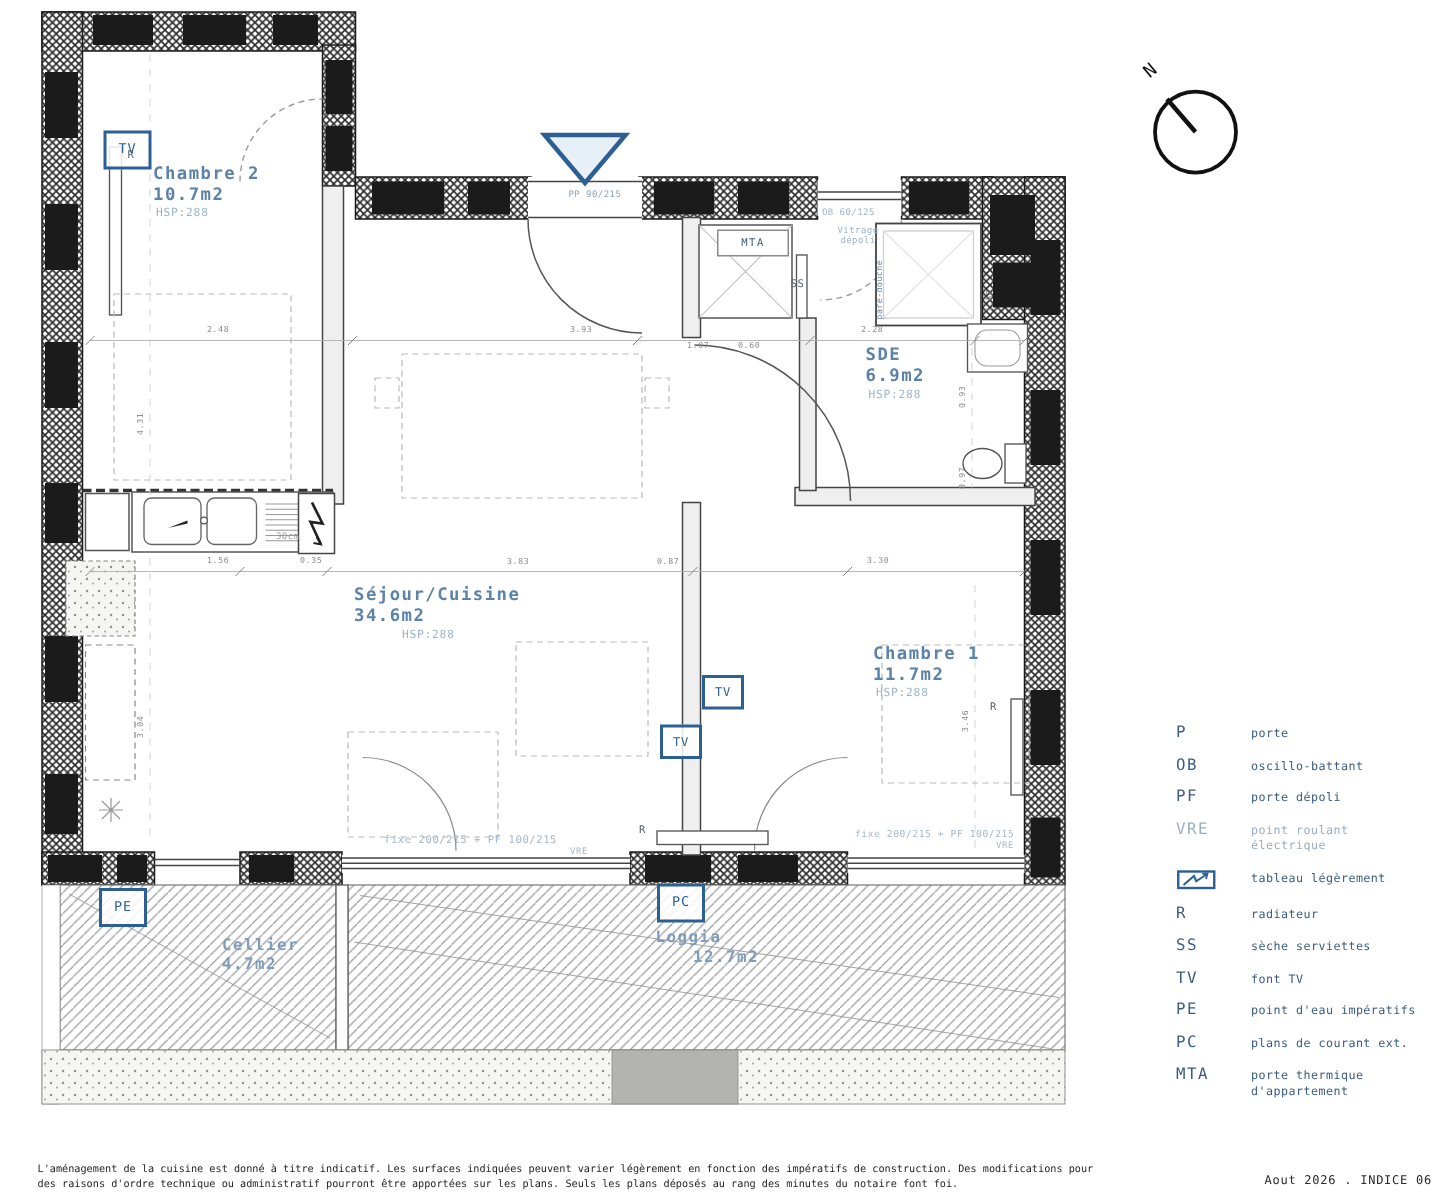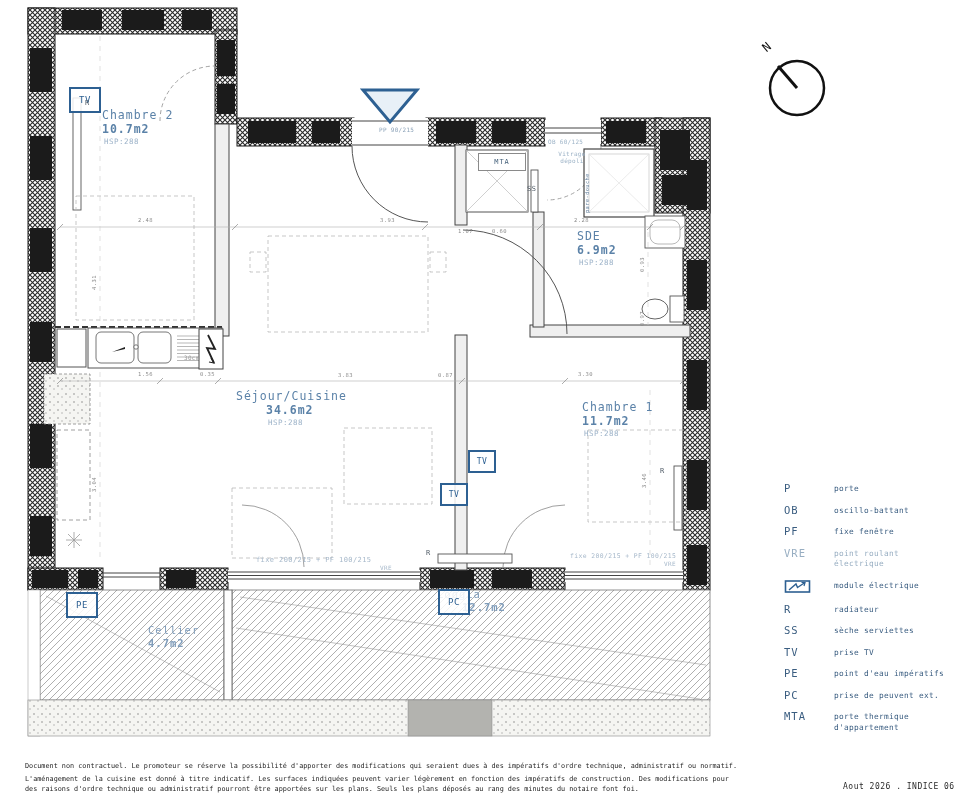--- a/index.html
+++ b/index.html
@@ -2,21 +2,21 @@
 <html><head>
 <meta charset="utf-8">
 <style>
   html,body{margin:0;padding:0;background:#fff;}
   .stage{position:relative;width:959px;height:800px;background:#fff;overflow:hidden;
          font-family:"DejaVu Sans Mono",monospace;}
   svg{display:block;}
   .abs{position:absolute;}
   
   .room{position:absolute;color:#5b82a8;line-height:1.25;}
-  .room .nm{display:block;font-size:11.5px;letter-spacing:1px;}
+  .room .nm{display:block;font-size:11.5px;letter-spacing:1px;font-weight:bold;}
   .room .ar{display:block;font-size:11.5px;letter-spacing:1px;font-weight:bold;}
   .room .hsp{display:block;font-size:7.5px;color:#9db3c9;margin-left:2px;letter-spacing:0.5px;}
   .room.light{color:#7f9cba;}
   .room.small .nm,.room.small .ar{font-size:10.5px;margin-left:32px;}
   
   .bluebox{position:absolute;border:2px solid #2d6092;color:#2d6092;background:rgba(255,255,255,.85);
            display:flex;align-items:center;justify-content:center;font-size:9px;letter-spacing:0.5px;}
   .graybox{position:absolute;border:1px solid #8a8a8a;color:#44607a;background:#fff;
            display:flex;align-items:center;justify-content:center;font-size:7px;letter-spacing:1px;}
   .tag{position:absolute;font-size:7px;color:#55606b;letter-spacing:0.5px;}
@@ -222,33 +222,33 @@
     <span class="ar">10.7m2</span>
     <span class="hsp">HSP:288</span>
   </div>
   <div class="room" style="left:577px;top:229px">
     <span class="nm">SDE</span>
     <span class="ar">6.9m2</span>
     <span class="hsp">HSP:288</span>
   </div>
   <div class="room" style="left:236px;top:389px">
     <span class="nm">Séjour/Cuisine</span>
-    <span class="ar" style="margin-left:30px">34.6m2</span>
+    <span class="ar" style="">34.6m2</span>
     <span class="hsp" style="margin-left:32px">HSP:288</span>
   </div>
-  <div class="room" style="left:582px;top:400px">
+  <div class="room" style="left:582px;top:428px">
     <span class="nm">Chambre 1</span>
     <span class="ar">11.7m2</span>
     <span class="hsp">HSP:288</span>
   </div>
   <div class="room light small" style="left:116px;top:624px">
     <span class="nm">Cellier</span>
     <span class="ar">4.7m2</span>
   </div>
-  <div class="room light small" style="left:430px;top:588px">
+  <div class="room light small" style="left:430px;top:619px">
     <span class="nm" style="margin-left:7px">Loggia</span>
     <span class="ar">12.7m2</span>
   </div>
 
   <div class="bluebox" style="left:69px;top:87px;width:28px;height:22px">
       <span>TV</span>
     </div>
   <div class="bluebox" style="left:468px;top:450px;width:24px;height:19px;font-size:8px">
       <span>TV</span>
     </div>
@@ -302,59 +302,58 @@
     <div class="lg-row">
       <span class="lg-code">P</span>
       <span class="lg-label">porte</span>
     </div>
     <div class="lg-row">
       <span class="lg-code">OB</span>
       <span class="lg-label">oscillo-battant</span>
     </div>
     <div class="lg-row">
       <span class="lg-code">PF</span>
-      <span class="lg-label">fixe fenêtre</span>
+      <span class="lg-label">porte dépoli</span>
     </div>
     <div class="lg-row muted">
       <span class="lg-code">VRE</span>
       <span class="lg-label">point roulant électrique</span>
     </div>
     <div class="lg-row">
       <span class="lg-code">
         <svg width="28" height="15" viewBox="0 0 28 15">
           <rect x="1.5" y="2" width="24" height="11" fill="none" stroke="#2d6092" stroke-width="1.6"></rect>
           <path d="M5 11 L12 5 L13.5 8.5 L21 3.5" stroke="#2d6092" stroke-width="1.4" fill="none"></path>
           <path d="M17.5 3.5 L21 3.5 L20 7" stroke="#2d6092" stroke-width="1.2" fill="none"></path>
         </svg>
       </span>
-      <span class="lg-label">module électrique</span>
+      <span class="lg-label">tableau légèrement</span>
     </div>
     <div class="lg-row">
       <span class="lg-code">R</span>
       <span class="lg-label">radiateur</span>
     </div>
     <div class="lg-row">
       <span class="lg-code">SS</span>
       <span class="lg-label">sèche serviettes</span>
     </div>
     <div class="lg-row">
       <span class="lg-code">TV</span>
-      <span class="lg-label">prise TV</span>
+      <span class="lg-label">font TV</span>
     </div>
     <div class="lg-row">
       <span class="lg-code">PE</span>
       <span class="lg-label">point d'eau impératifs</span>
     </div>
     <div class="lg-row">
       <span class="lg-code">PC</span>
-      <span class="lg-label">prise de peuvent ext.</span>
+      <span class="lg-label">plans de courant ext.</span>
     </div>
     <div class="lg-row">
       <span class="lg-code">MTA</span>
       <span class="lg-label" style="width:95px">porte thermique d'appartement</span>
     </div>
   </div>
 
-  <p class="footer-line" style="left:25px;top:762px;width:920px;margin:0">Document non contractuel. Le promoteur se réserve la possibilité d'apporter des modifications qui seraient dues à des impératifs d'ordre technique, administratif ou normatif.</p>
   <p class="footer-line" style="left:25px;top:775px;width:712px;margin:0">L'aménagement de la cuisine est donné à titre indicatif. Les surfaces indiquées peuvent varier légèrement en fonction des impératifs de construction. Des modifications pour des raisons d'ordre technique ou administratif pourront être apportées sur les plans. Seuls les plans déposés au rang des minutes du notaire font foi.</p>
   <span class="date" style="left:843px;top:782px">Aout 2026 . INDICE 06</span>
 
 </div>
 
 </body></html>

